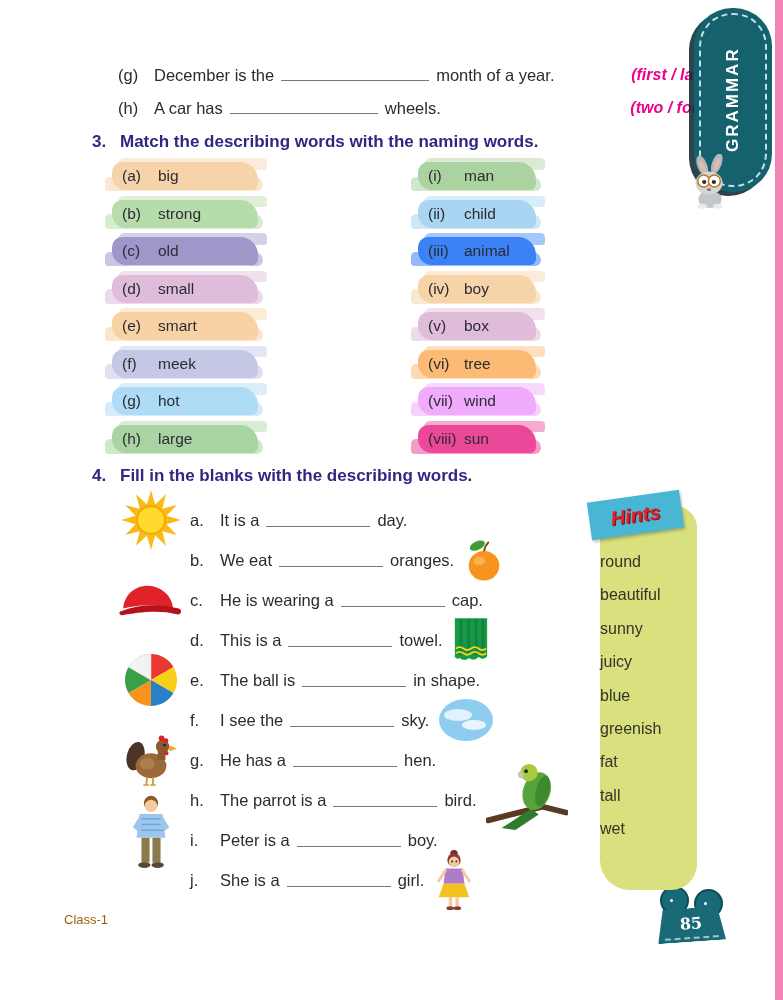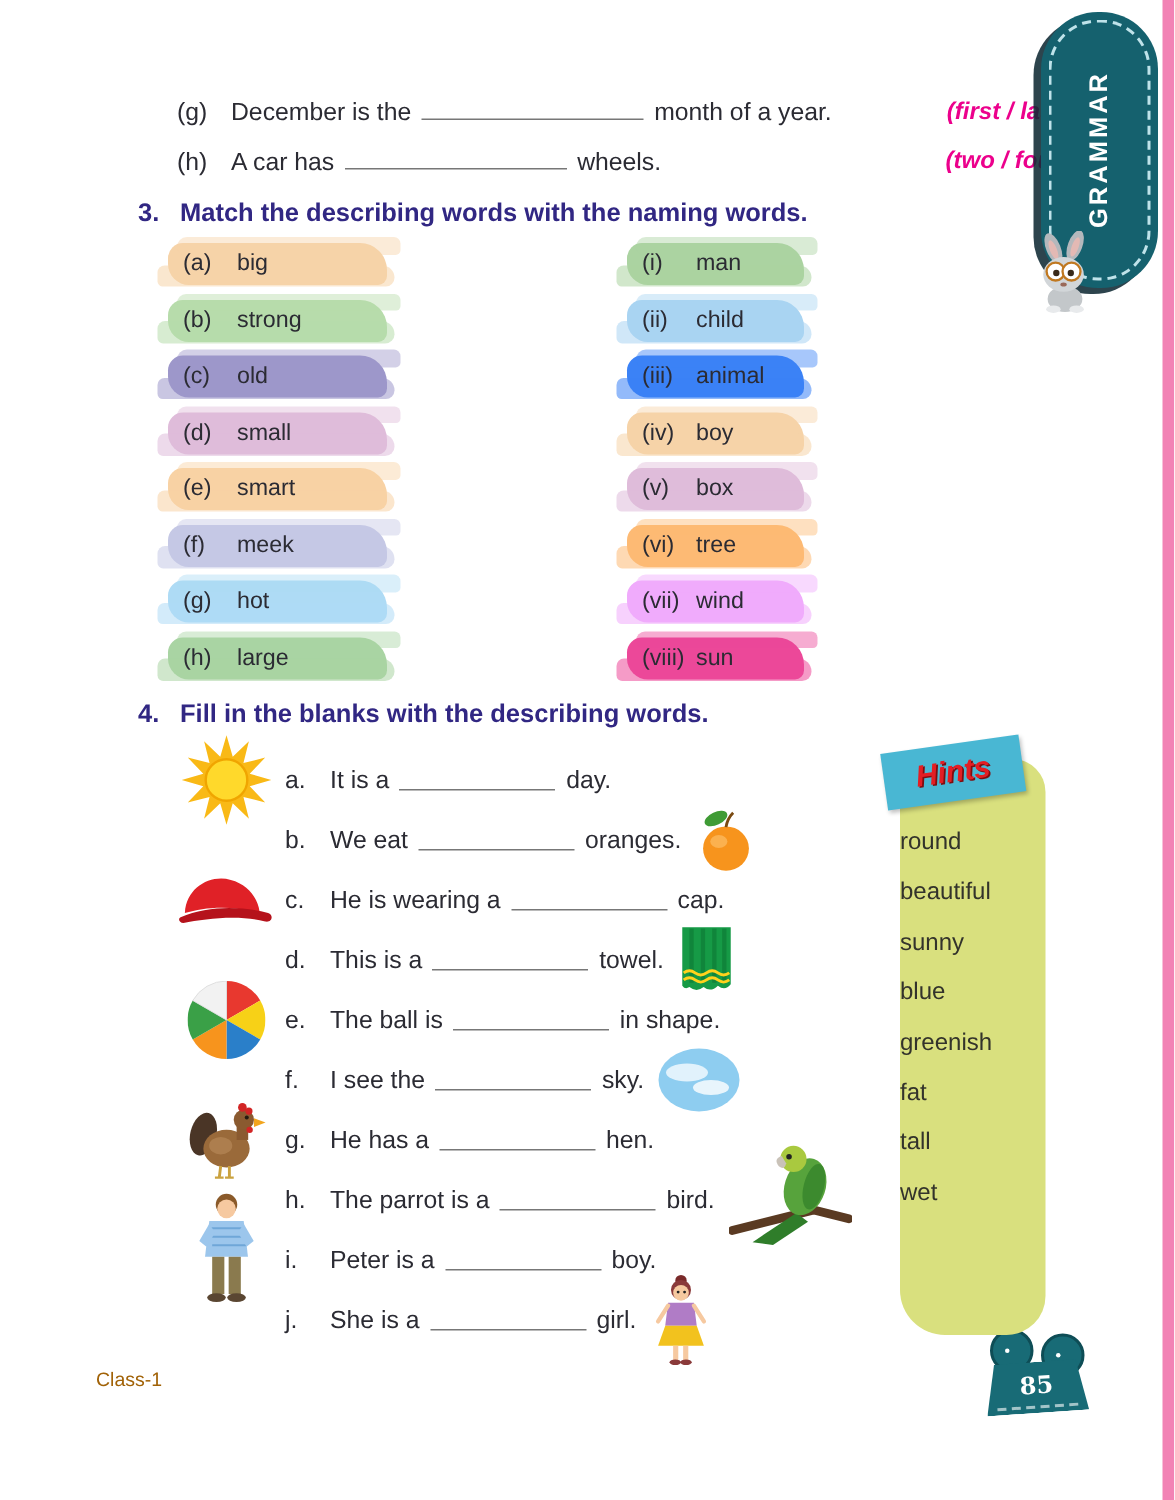--- a/index.html
+++ b/index.html
@@ -391,20 +391,21 @@
     </div>
 
   <div class="hints-box">
     <div class="hints-tag">
       <span>Hints</span>
     </div>
     <div class="hints-words" id="hints-words">
         <div class="hint-word">round</div>
         <div class="hint-word">beautiful</div>
         <div class="hint-word">sunny</div>
+        <div class="hint-word">juicy</div>
         <div class="hint-word">blue</div>
         <div class="hint-word">greenish</div>
         <div class="hint-word">fat</div>
         <div class="hint-word">tall</div>
         <div class="hint-word">wet</div>
       </div>
   </div>
 
   <div class="class-label">Class-1</div>
   <div class="page-badge">

